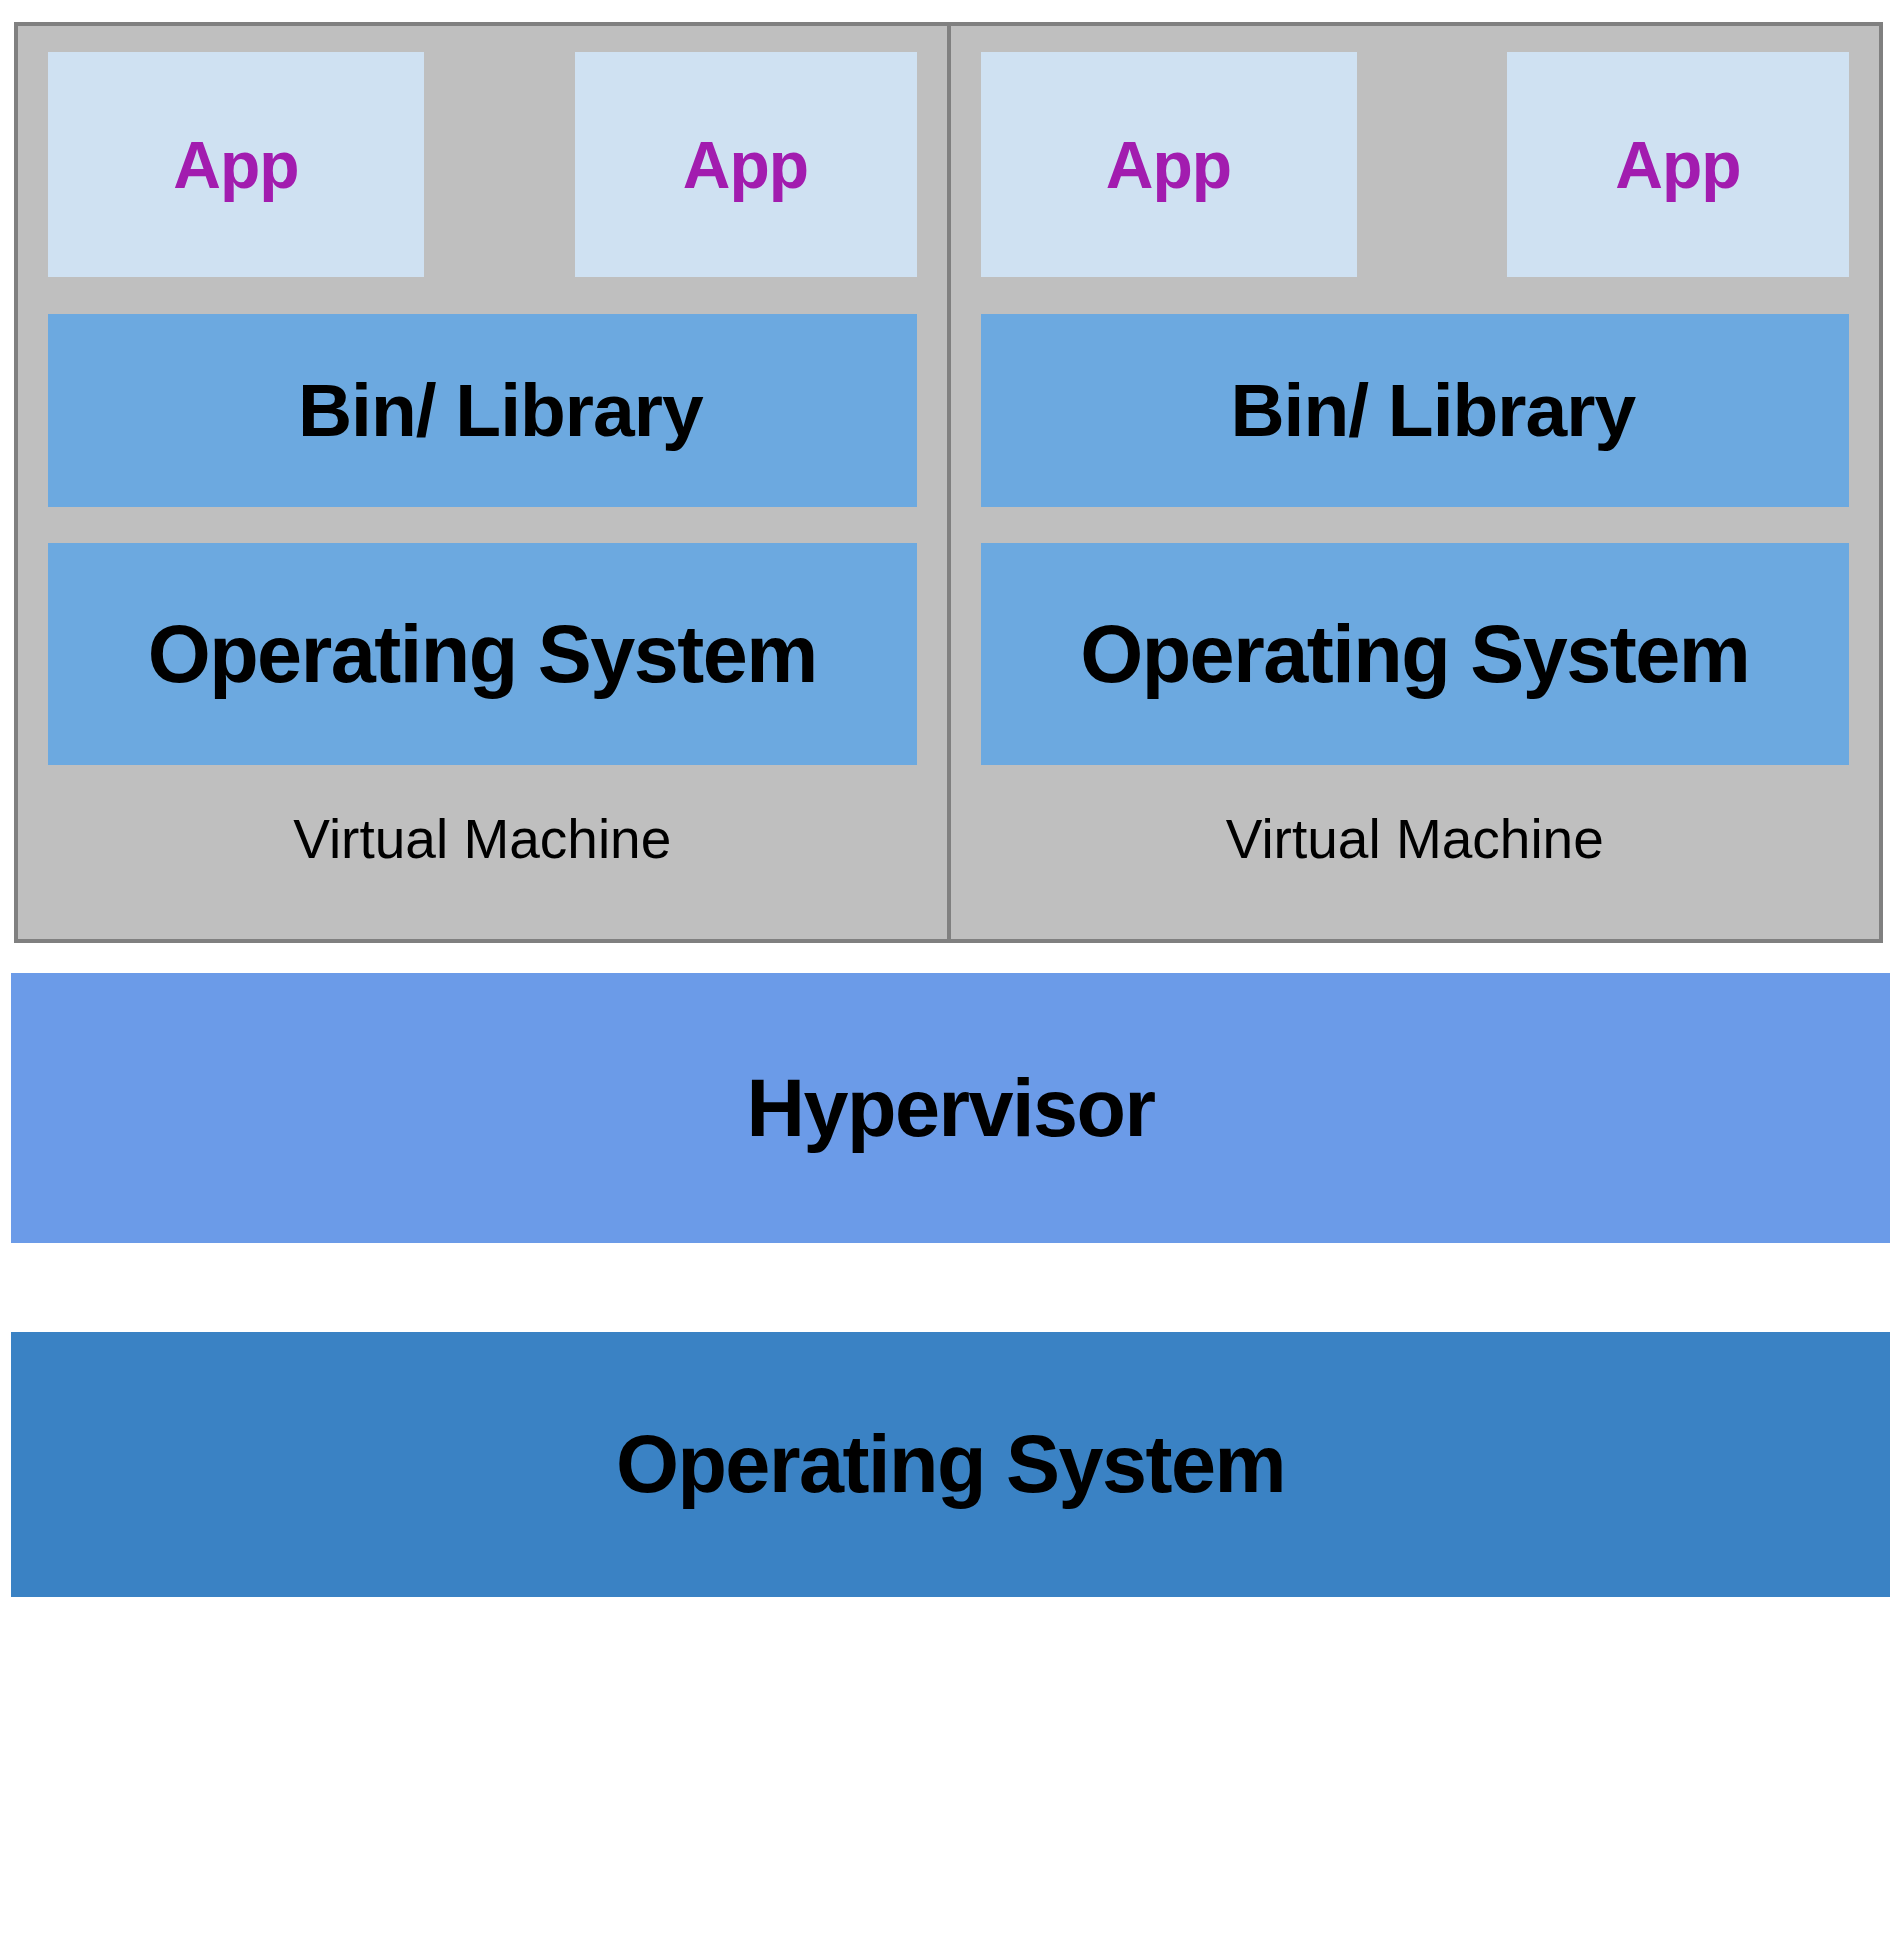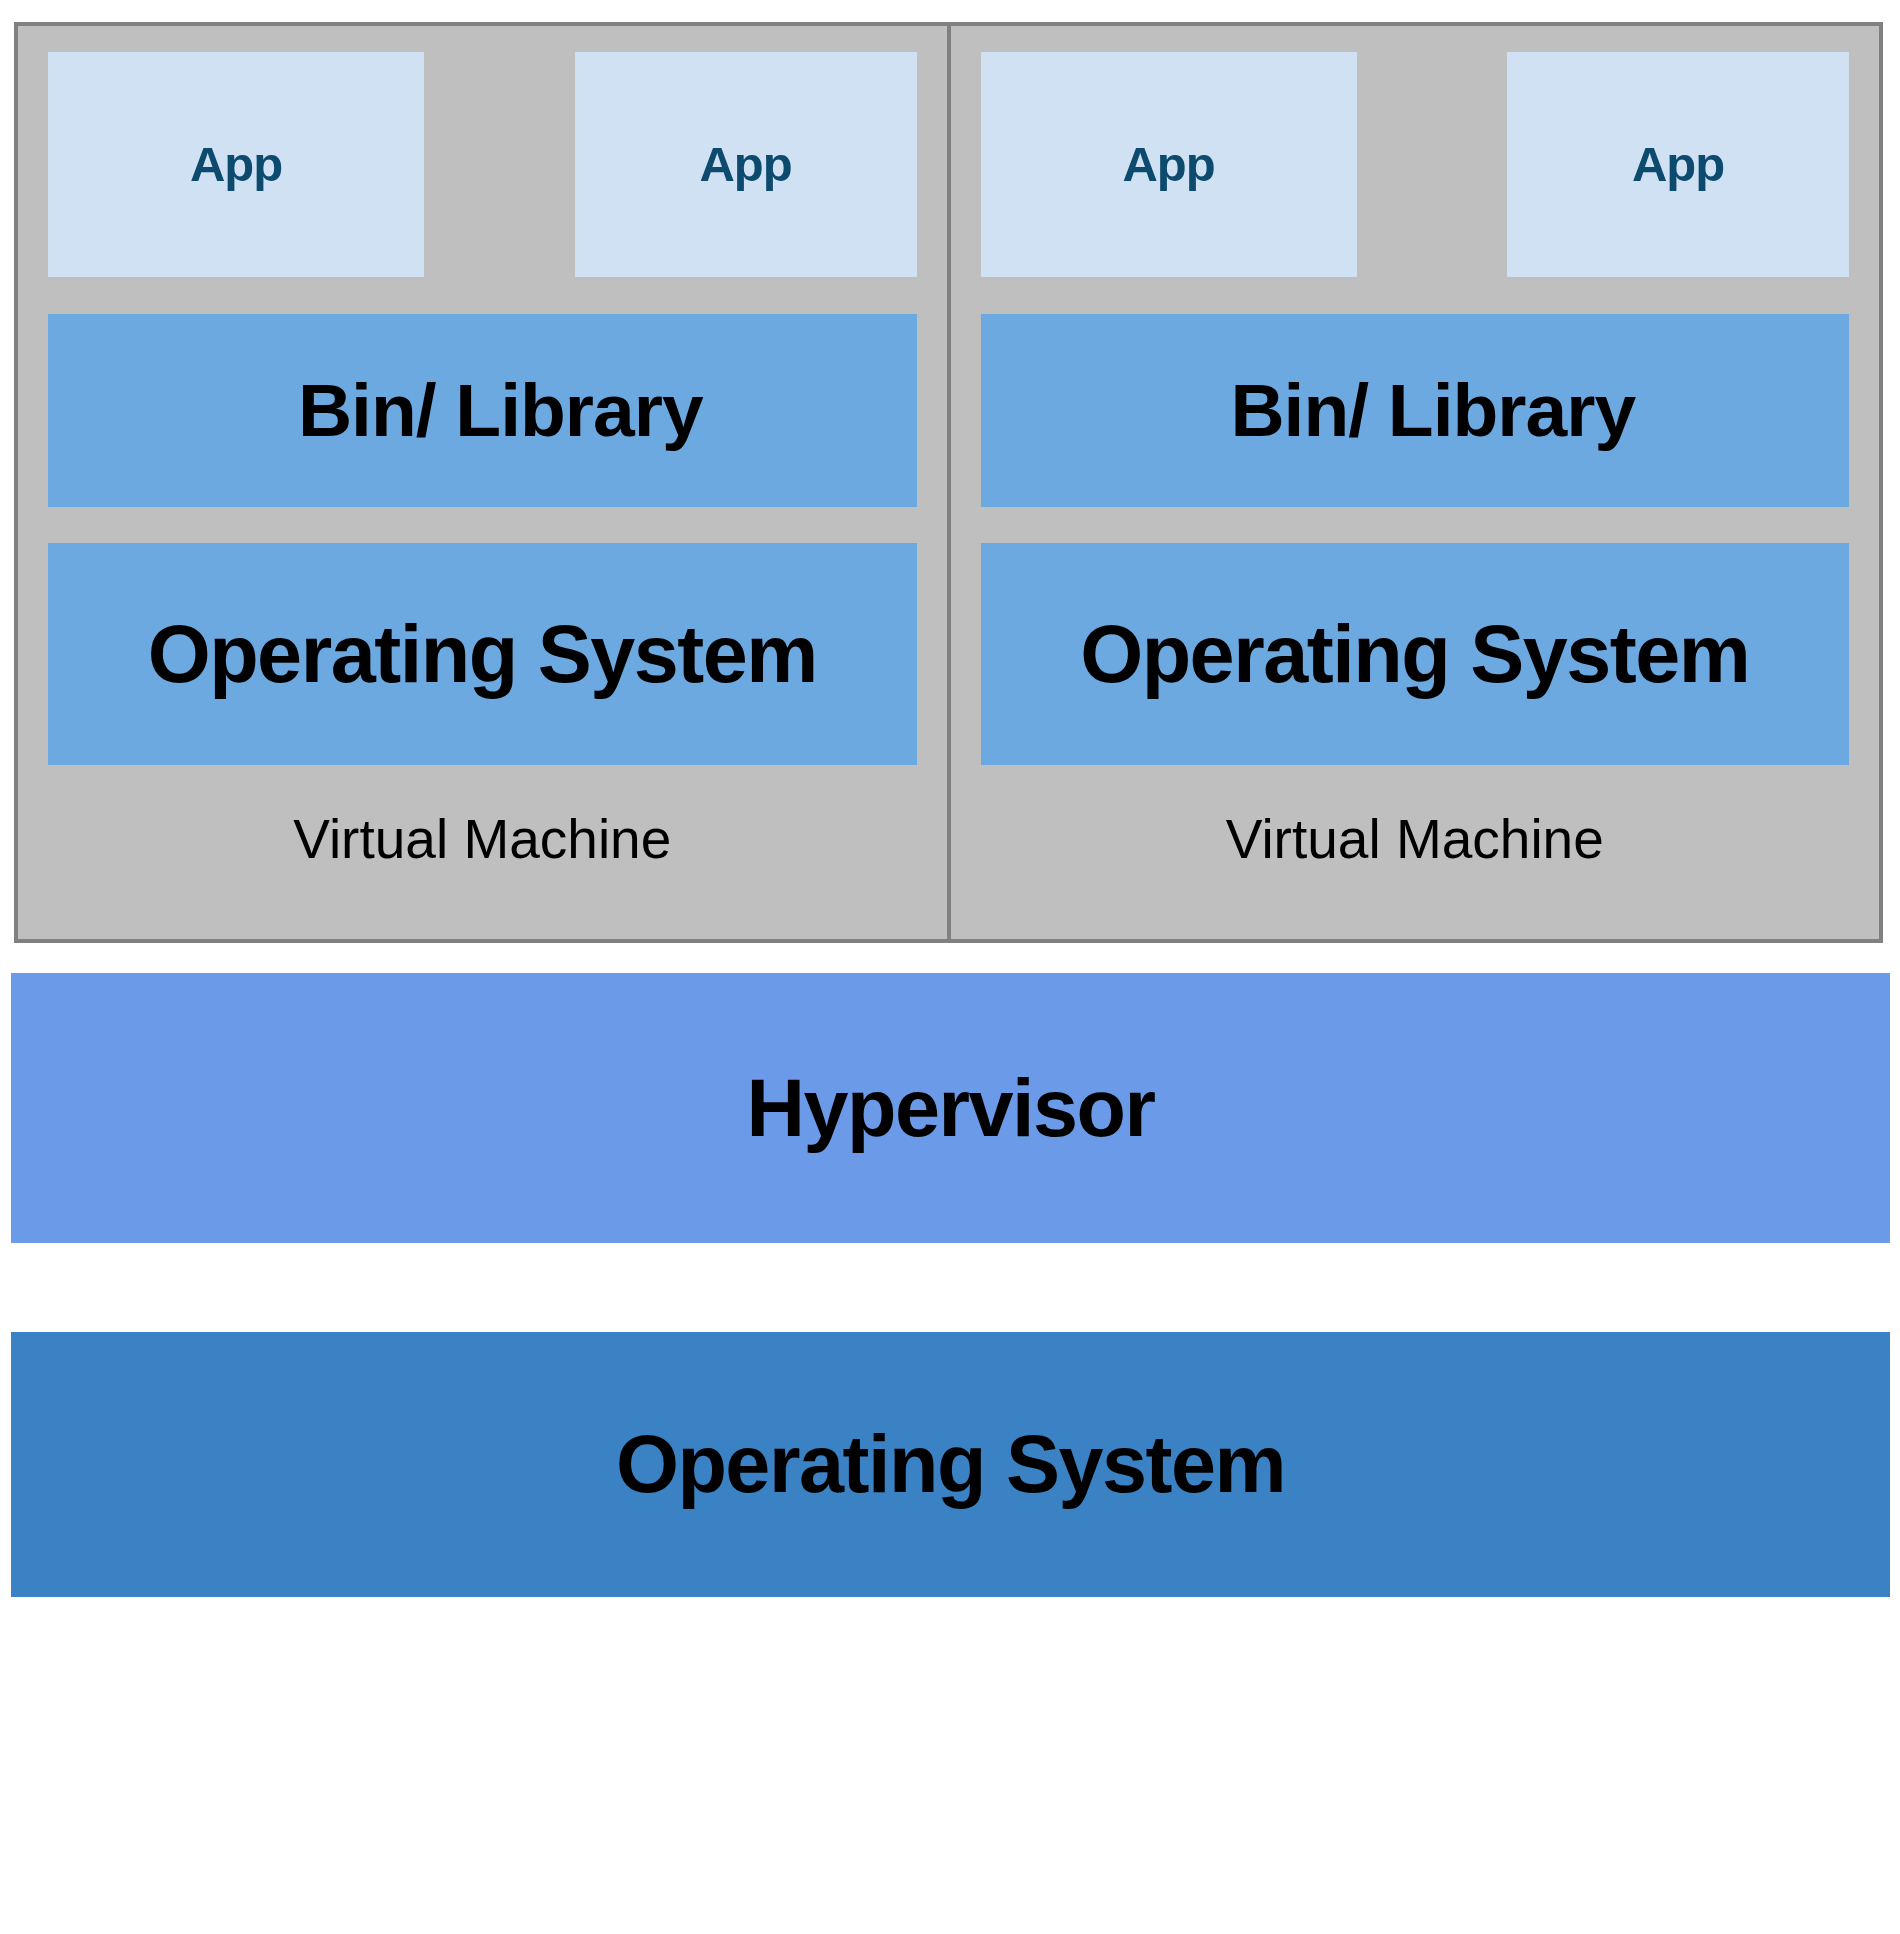--- a/index.html
+++ b/index.html
@@ -65,23 +65,23 @@
     background: #CFE1F2;
     display: flex;
     align-items: center;
     justify-content: center;
     box-sizing: border-box;
   }
   .app-box.app-narrow {
     width: 342px;
   }
   .app-label {
-    font-size: 49px;
-    font-weight: bold;
-    color: #0c4a6e;
+    font-size: 66px;
+    font-weight: bold;
+    color: #a21caf;
     line-height: 1;
     letter-spacing: -1px;
     text-align: center;
   }
 
   
   .binlib-box {
     height: 193px;
     margin: 37px 30px 0 30px;
     background: #6CA9E0;

